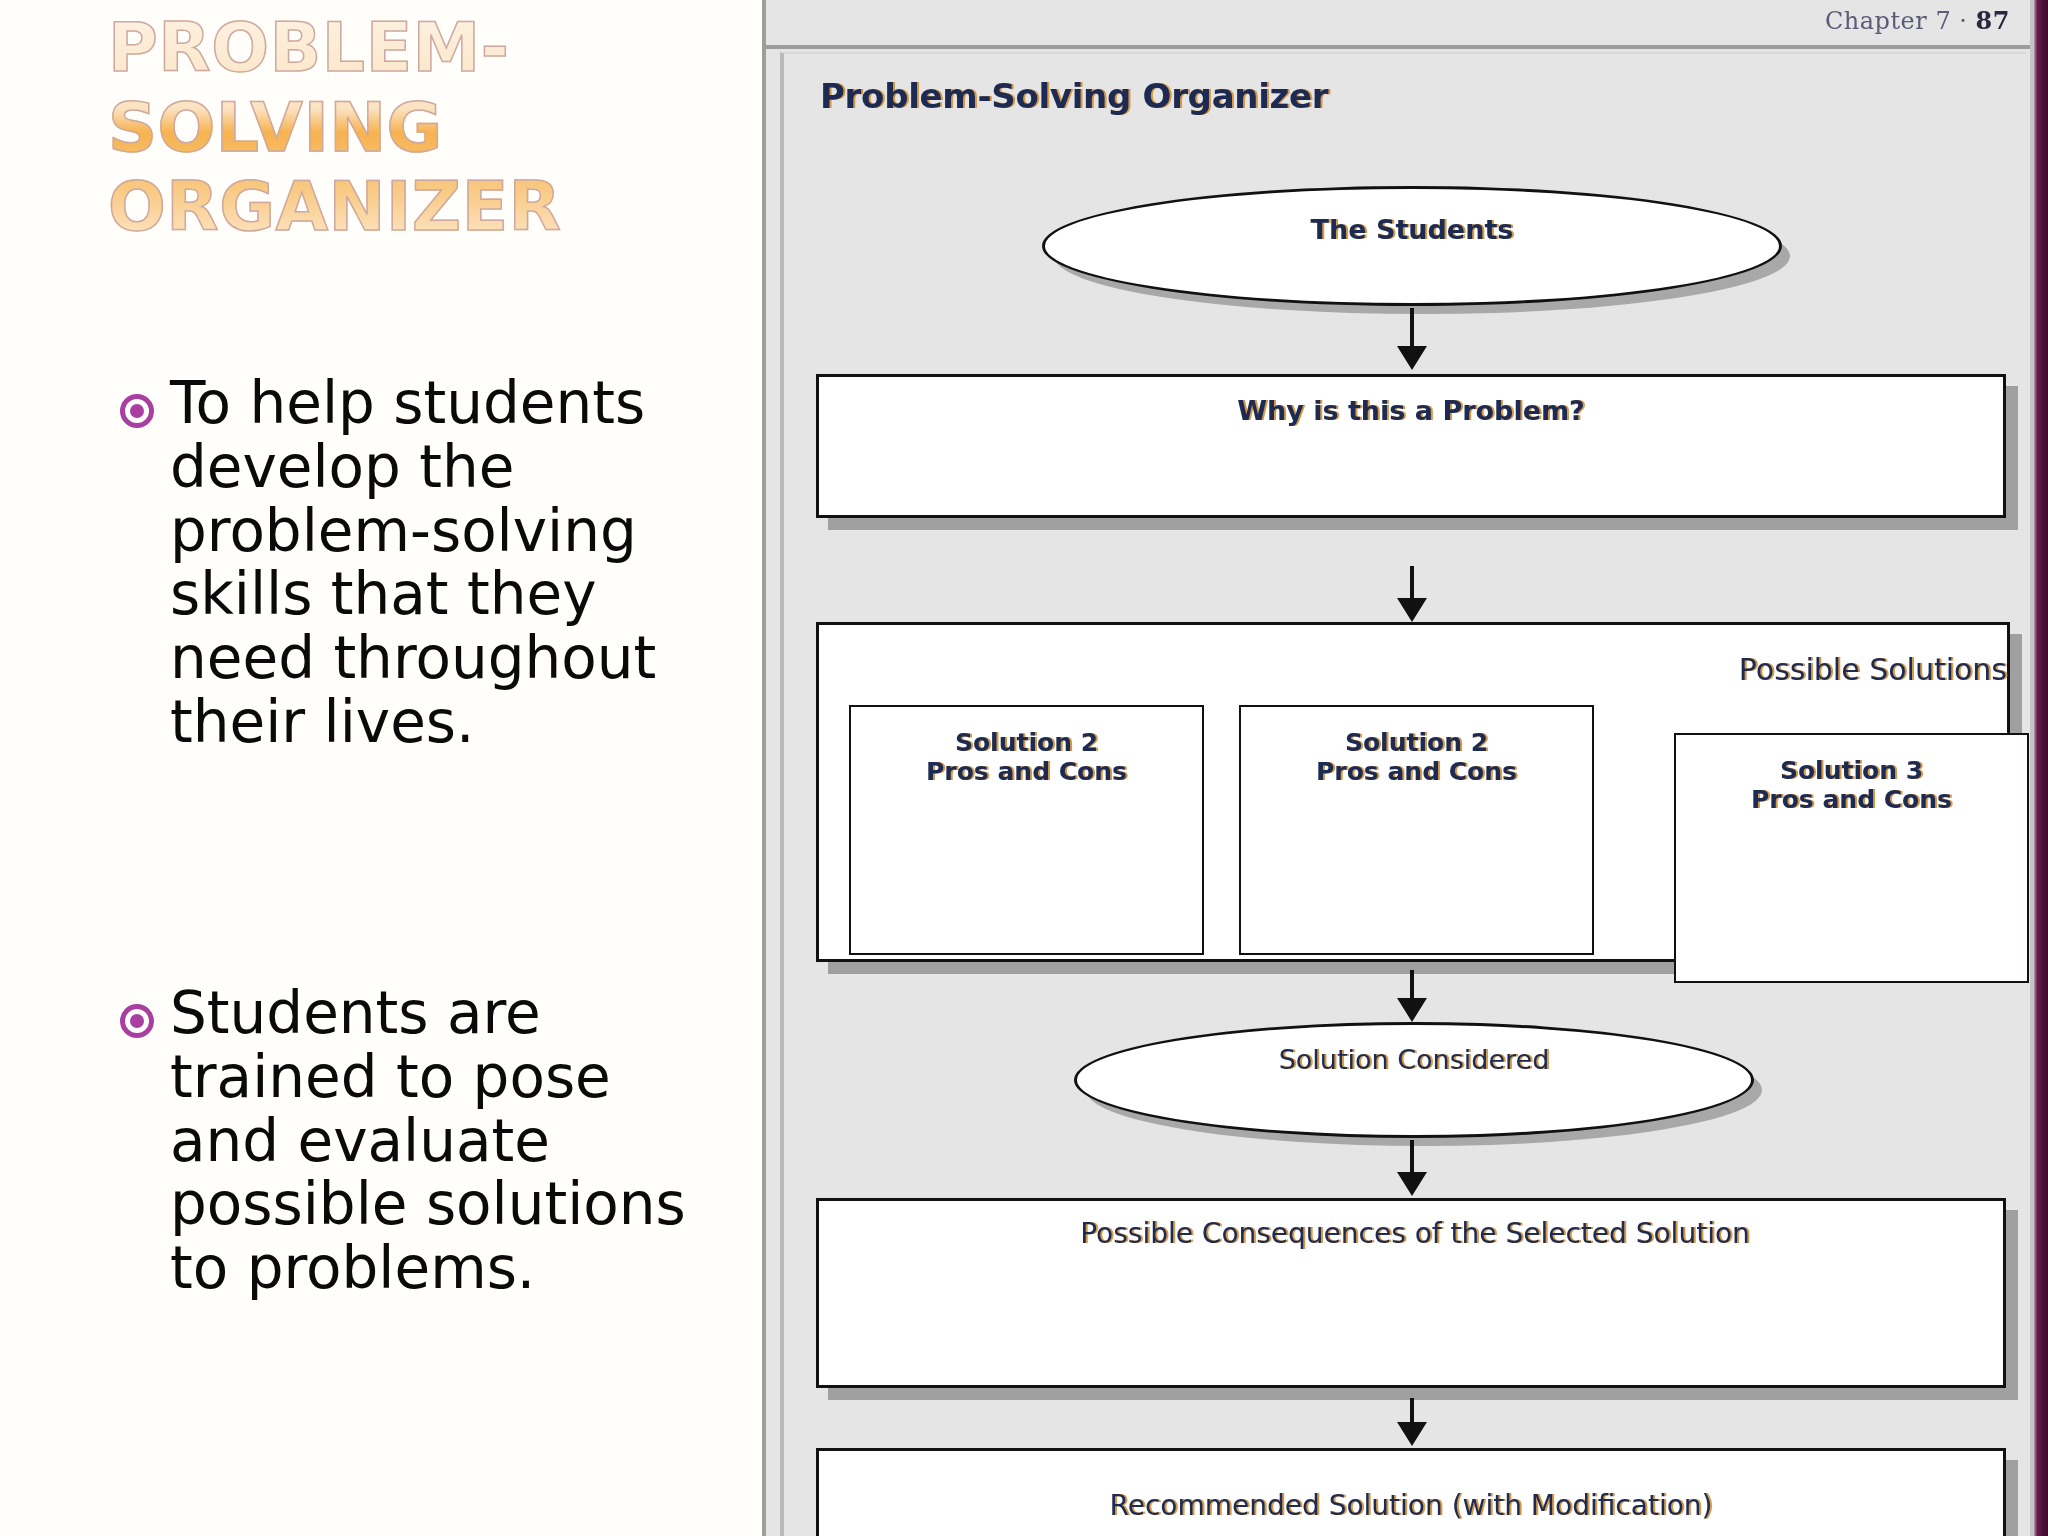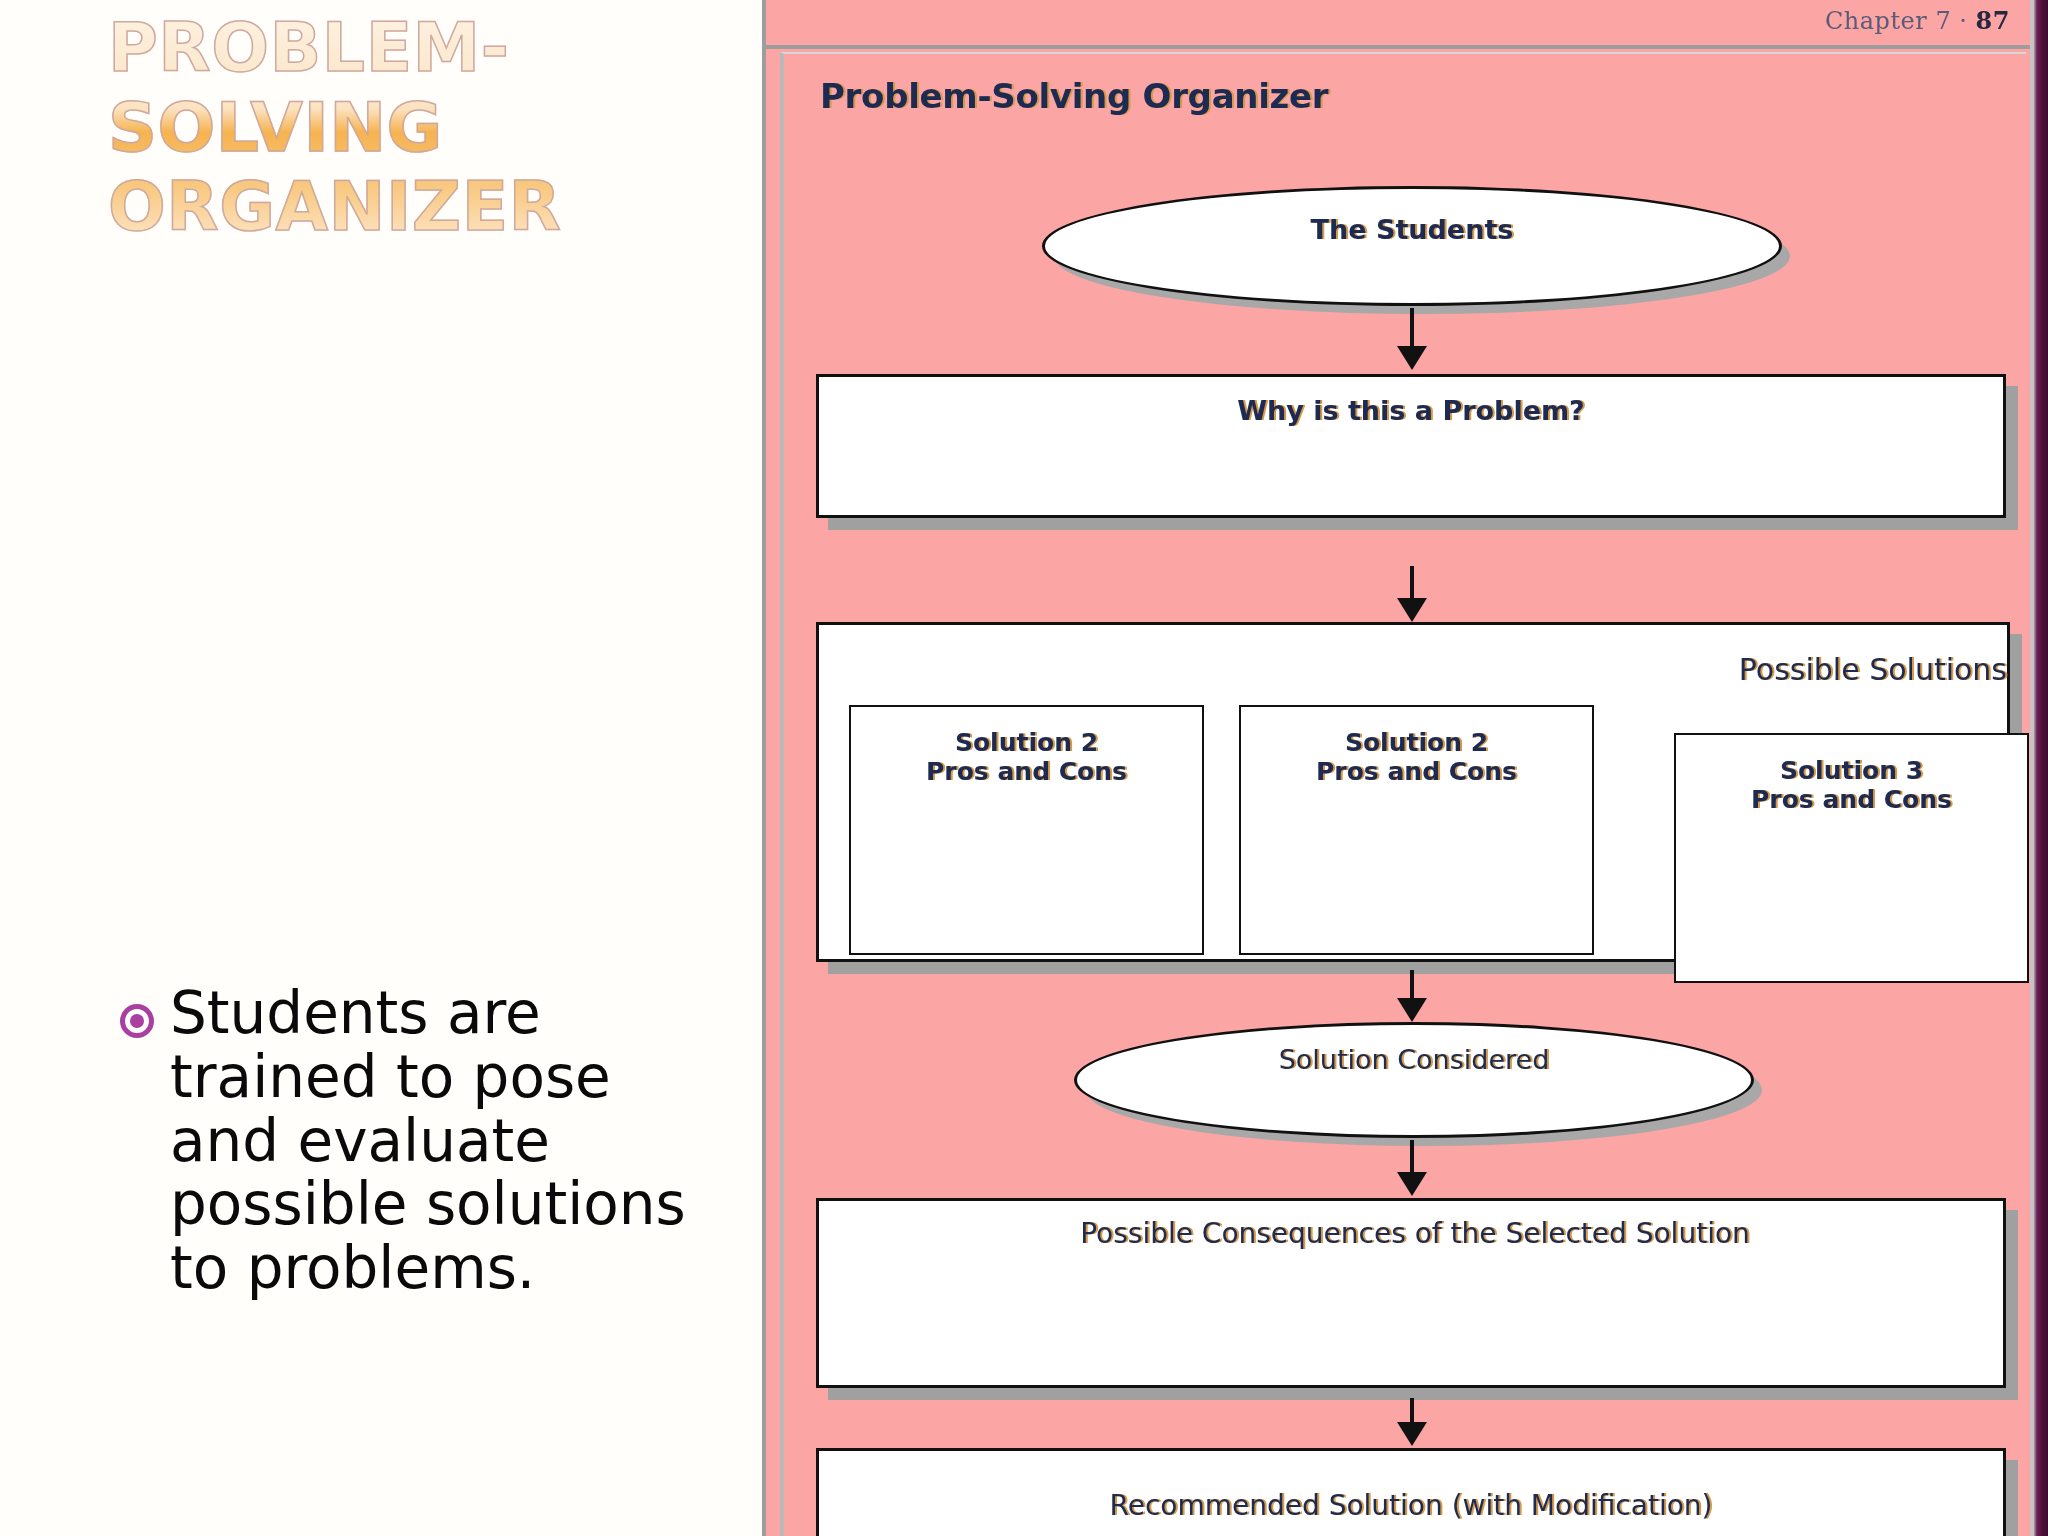--- a/index.html
+++ b/index.html
@@ -77,21 +77,21 @@
   }
 
   #bullet-1{left:120px;top:372px;}
   #bullet-2{left:120px;top:982px;}
 
   
   #book-page{
     position:absolute;
     left:762px;top:0;
     width:1268px;height:1536px;
-    background:#fca5a5;
+    background:#e5e5e5;
     border-left:4px solid #9d9d9d;
   }
 
   #chapter-line{
     position:absolute;left:0;top:0;width:100%;height:45px;
     border-bottom:4px solid #9d9d9d;
   }
   #chapter-label{
     position:absolute;right:24px;top:6px;
     font-family:"DejaVu Serif", serif;
@@ -216,20 +216,24 @@
   #box-recommended{left:32px;top:1394px;width:1190px;height:116px;}
   #label-recommended{top:14px;font-size:28px;font-weight:400;text-shadow:2px 0 0 #d79a48;margin-top:24px;}
 </style>
 </head>
 <body>
 
 <div id="left-panel">
 
   <div id="slide-title">Problem-Solving Organizer</div>
 
+  <div class="bullet-row" id="bullet-1">
+    <span class="bullet-mark"></span>
+    <span class="bullet-text">To help students develop the problem-solving skills that they need throughout their lives.</span>
+  </div>
 
   <div class="bullet-row" id="bullet-2">
     <span class="bullet-mark"></span>
     <span class="bullet-text">Students are trained to pose and evaluate possible solutions to problems.</span>
   </div>
 
 </div>
 
 <div id="book-page">
 

